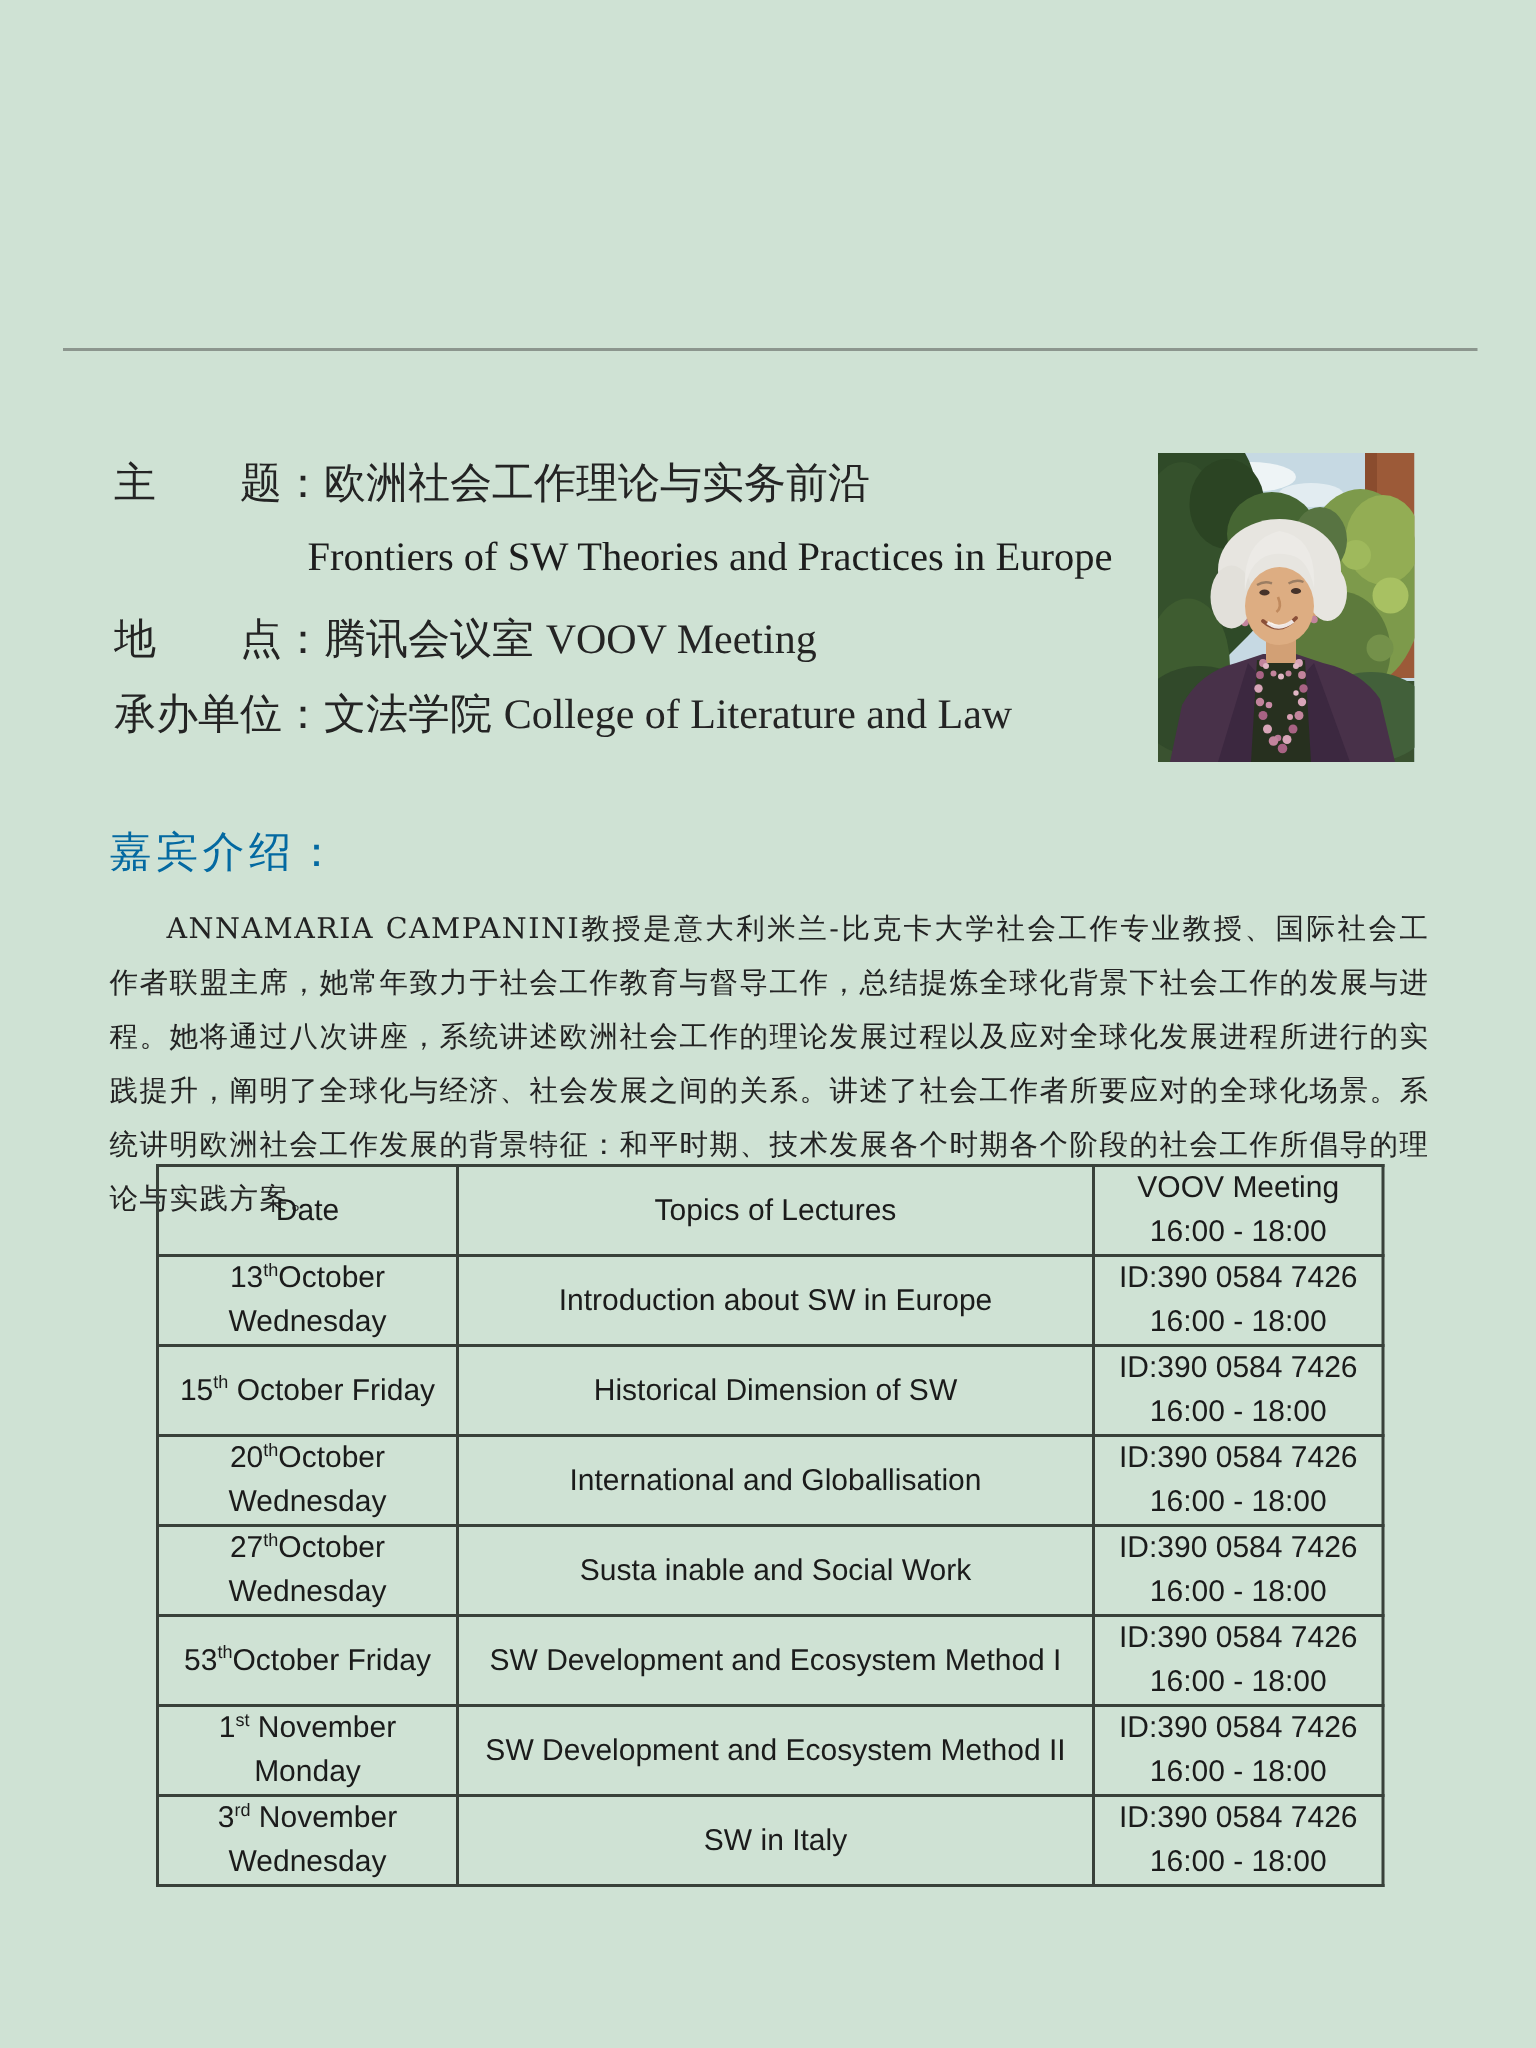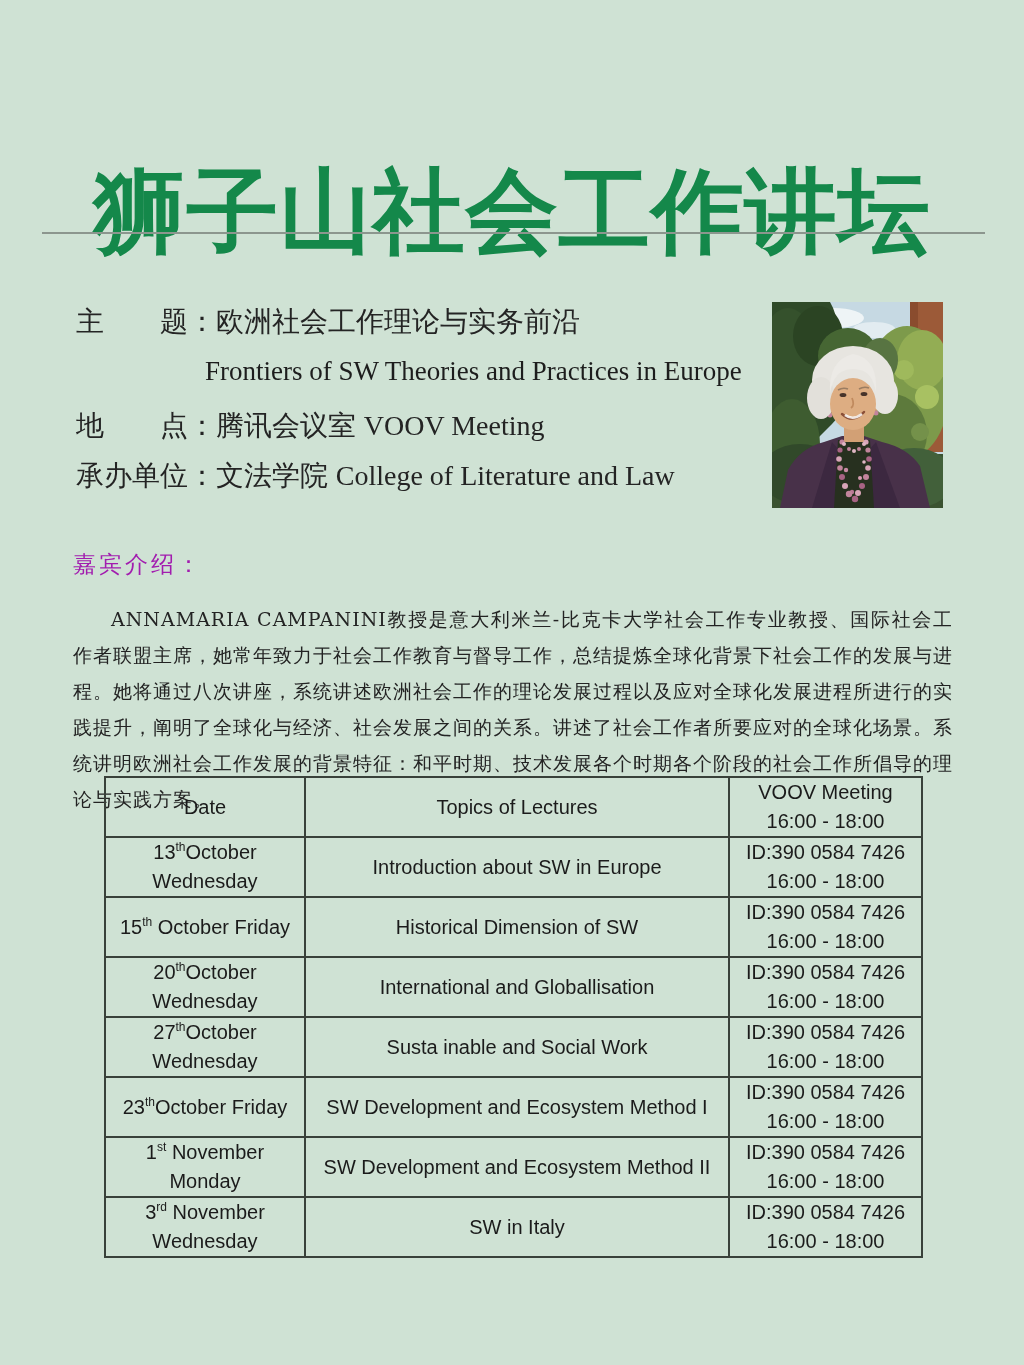--- a/index.html
+++ b/index.html
@@ -36,21 +36,21 @@
   .line-org{left:76px;top:457px;}
 
   .photo{
     position:absolute;left:772px;top:302px;width:171px;height:206px;
     display:block;
   }
 
   .guest-heading{
     position:absolute;left:73px;top:549px;
     font-family:"DejaVu Serif","Liberation Serif",serif;
-    font-size:23px;letter-spacing:3px;color:#a21caf;
+    font-size:28px;letter-spacing:3px;color:#0369a1;
   }
   .guest-para{
     position:absolute;left:73px;top:582px;width:880px;
     font-family:"DejaVu Serif","Liberation Serif",serif;
     font-size:19px;line-height:36px;letter-spacing:1px;
     text-align:justify;text-indent:2em;color:#232323;
   }
 
   table.schedule{
     position:absolute;left:104px;top:776px;width:817px;
@@ -69,21 +69,20 @@
   .schedule tr{height:59px;}
   .schedule tr.head{height:58px;}
   .cell-line{display:block;}
   sup{font-size:12px;line-height:0;}
 </style>
 </head>
 <body>
 
 <div class="poster">
 
-  <h1 class="title">狮子山社会工作讲坛</h1>
 
   <div class="divider"></div>
 
   <div class="info-line line-topic">
     <span class="info-label zh">主　　题：</span><span class="info-value zh">欧洲社会工作理论与实务前沿</span>
   </div>
   <div class="info-line line-topic-en en">Frontiers of SW Theories and Practices in Europe</div>
 
   <div class="info-line line-venue">
     <span class="info-label zh">地　　点：</span><span class="info-value zh">腾讯会议室 </span><span class="info-value en">VOOV Meeting</span>
@@ -229,21 +228,21 @@
       </td>
       <td>Susta inable and Social Work</td>
       <td>
         <span class="cell-line">ID:390 0584 7426</span>
         <span class="cell-line">16:00 - 18:00</span>
       </td>
     </tr>
 
     <tr>
       <td>
-        <span class="cell-line"><span>23</span><sup>th</sup><span>October  Friday</span></span>
+        <span class="cell-line"><span>53</span><sup>th</sup><span>October  Friday</span></span>
         <span class="cell-line"></span>
       </td>
       <td>SW Development and Ecosystem Method  I</td>
       <td>
         <span class="cell-line">ID:390 0584 7426</span>
         <span class="cell-line">16:00 - 18:00</span>
       </td>
     </tr>
 
     <tr>

